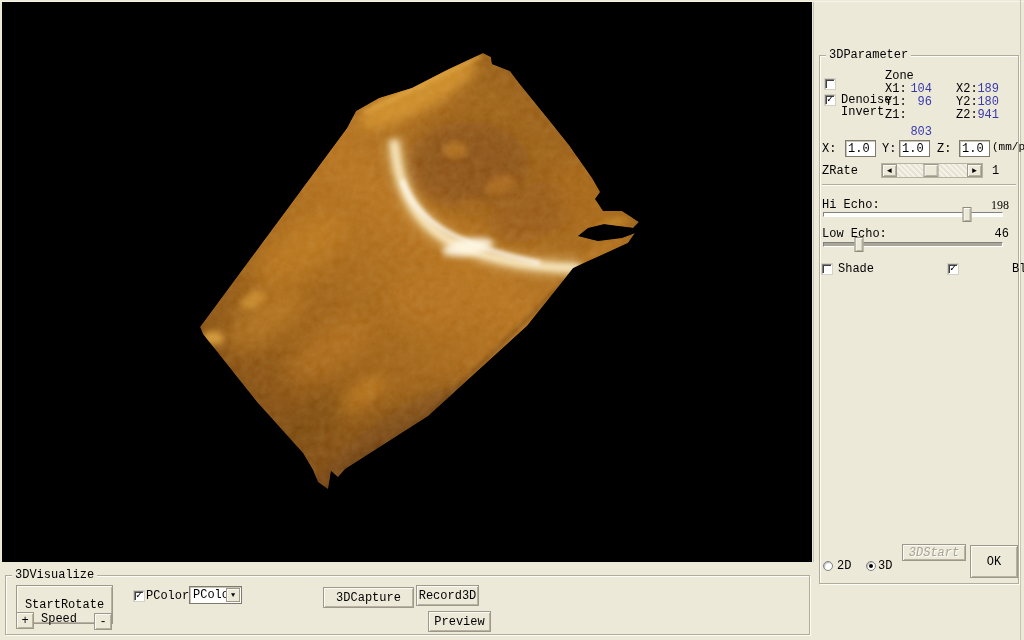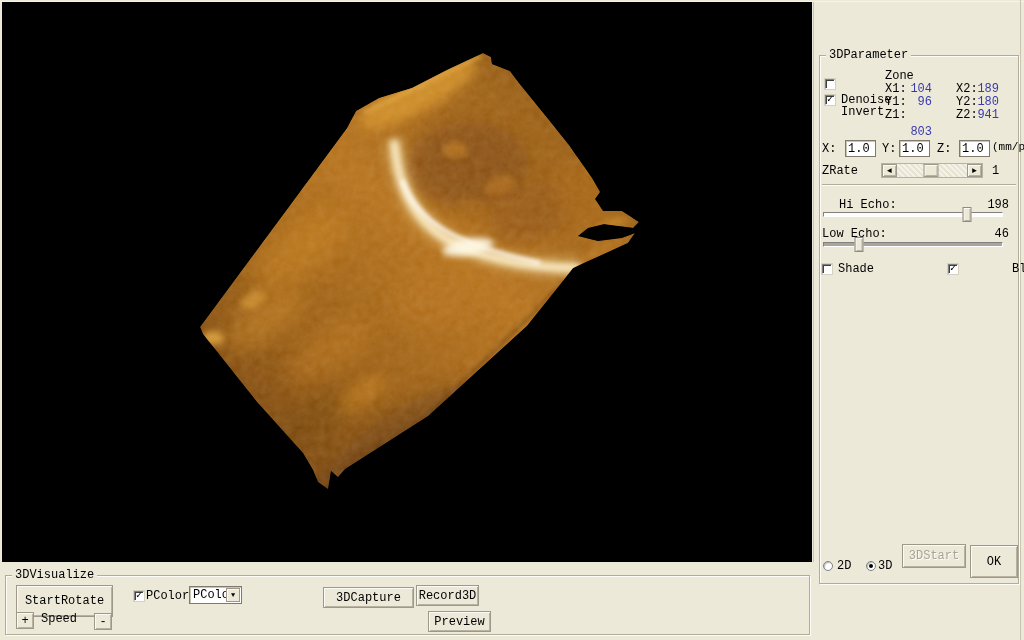--- a/index.html
+++ b/index.html
@@ -234,22 +234,22 @@
   <div class="scrollbar" style="left:61px; top:107px;">
     <div class="sb-btn sb-left"><span>◄</span></div>
     <div class="sb-track"></div>
     <div class="sb-thumb" style="left: 49%;"></div>
     <div class="sb-btn sb-right"><span>►</span></div>
   </div>
   <span class="lbl" style="left:172px; top:109px;">1</span>
 
   <div class="separator" style="left:2px; top:128px; width:194px;"></div>
 
-  <span class="lbl" style="left:2px; top:143px;padding-left:17px;">Hi Echo:</span>
-  <span class="lbl val-right" style="left:149px; top:143px; width:40px;">198</span>
+  <span class="lbl" style="left:2px; top:143px;">Hi Echo:</span>
+  <span class="lbl val-right" style="left:149px; top:143px; width:40px;font-family:Liberation Serif, serif;">198</span>
   <div class="slider" style="left:3px; top:150px;">
     <div class="sl-groove light"></div>
     <div class="sl-thumb" style="left: 80%;"></div>
   </div>
 
   <span class="lbl" style="left:2px; top:172px;">Low Echo:</span>
   <span class="lbl val-right" style="left:149px; top:172px; width:40px;">46</span>
   <div class="slider" style="left:3px; top:180px;">
     <div class="sl-groove dark"></div>
     <div class="sl-thumb" style="left: 20%;"></div>
@@ -262,28 +262,28 @@
   <span class="lbl" style="left:144px; top:207px;margin-left:48px;">Black</span>
 
   <span class="radio" style="left:3px; top:505px;"></span>
   <span class="lbl" style="left:17px; top:504px;">2D</span>
 
   <span class="radio on" style="left:46px; top:505px;">
       <span class="dot"></span>
     </span>
   <span class="lbl" style="left:58px; top:504px;">3D</span>
 
-  <button class="btn disabled" style="left:82px; top:488px; width:64px; height:24px;">3DStart</button>
+  <button class="btn disabled" style="left:82px; top:488px; width:64px; height:17px;font-style:italic;">3DStart</button>
   <button class="btn" style="left:150px; top:489px; width:48px; height:33px;">OK</button>
 </div>
 
 <div class="gb viz-box">
   <span class="gb-label">3DVisualize</span>
 
-  <button class="btn" style="left:10px; top:9px; width:97px; height:32px;">StartRotate</button>
+  <button class="btn" style="left:10px; top:9px; width:97px; height:39px;">StartRotate</button>
 
   <span class="checkbox on" style="left:128px; top:15px;"><span class="mark">✓</span></span>
   <span class="lbl" style="left:140px; top:14px;">PColor</span>
 
   <div class="combo" style="left:183px; top:10px;">
     <span class="combo-text">PColor</span>
     <span class="combo-btn"><span>▼</span></span>
   </div>
 
   <button class="btn" style="left:317px; top:11px; width:91px; height:21px;">3DCapture</button>

